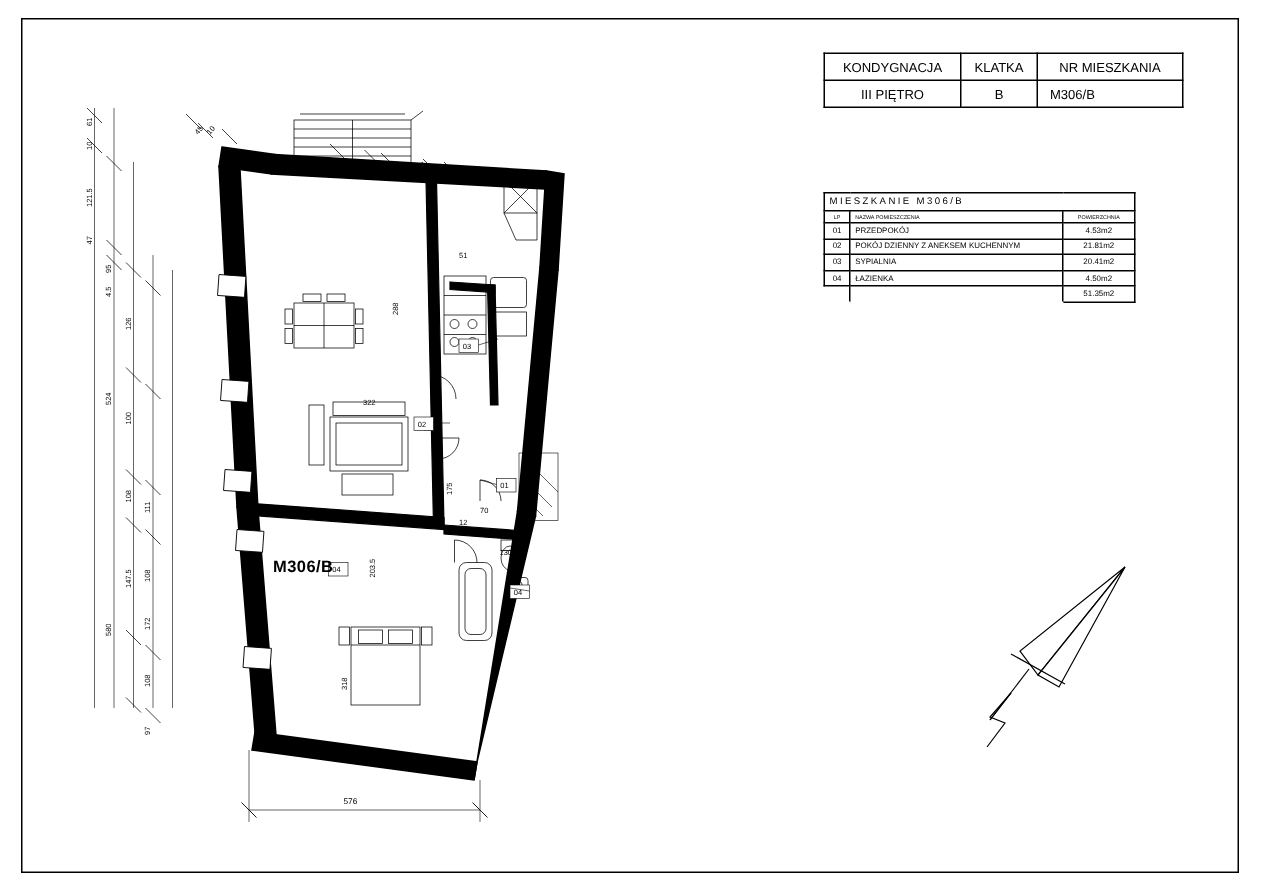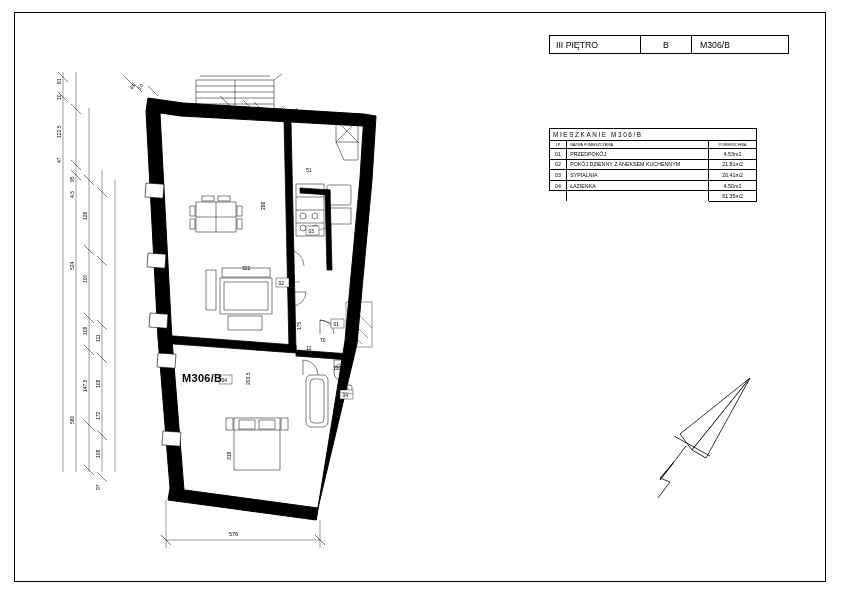--- a/index.html
+++ b/index.html
@@ -52,21 +52,21 @@
   #header-table td {
     height: 17px;
     padding: 0 6px;
     white-space: nowrap;
   }
   #header-table .hrow td { font-size: 8.7px; }
   #header-table .vrow td { font-size: 8.7px; }
   #header-table .c0 { width: 78px; }
   #header-table .c1 { width: 38px; }
   #header-table .c2 { width: 82px; }
-  #header-table .vrow .c0 { text-align: left; padding-left: 6px; }
+  #header-table .vrow .c0 { text-align: center; padding-left: 6px; }
   #header-table .vrow .c2 { text-align: left; padding-left: 8px; }
 
   
   #rooms-table {
     left: 549px; top: 128px;
     width: 208px;
     font-size: 5.3px;
   }
   #rooms-table td {
     height: 9.6px;
@@ -398,20 +398,25 @@
       <polygon points="110,8 52,80 66,88" fill="#fff"></polygon>
       <line x1="20" y1="110" x2="46" y2="76"></line>
       <line x1="20" y1="110" x2="34" y2="92"></line>
       <polyline points="18,128 30,112 20,108 34,92"></polyline>
       <line x1="34" y1="66" x2="70" y2="86"></line>
     </g>
   </svg>
 
   <table class="tbl" id="header-table">
     <tbody>
+      <tr class="hrow">
+        <td class="c0">KONDYGNACJA</td>
+        <td class="c1">KLATKA</td>
+        <td class="c2">NR MIESZKANIA</td>
+      </tr>
       <tr class="vrow">
         <td class="c0">III PIĘTRO</td>
         <td class="c1">B</td>
         <td class="c2">M306/B</td>
       </tr>
     </tbody>
   </table>
 
   <table class="tbl" id="rooms-table">
     <tbody>

